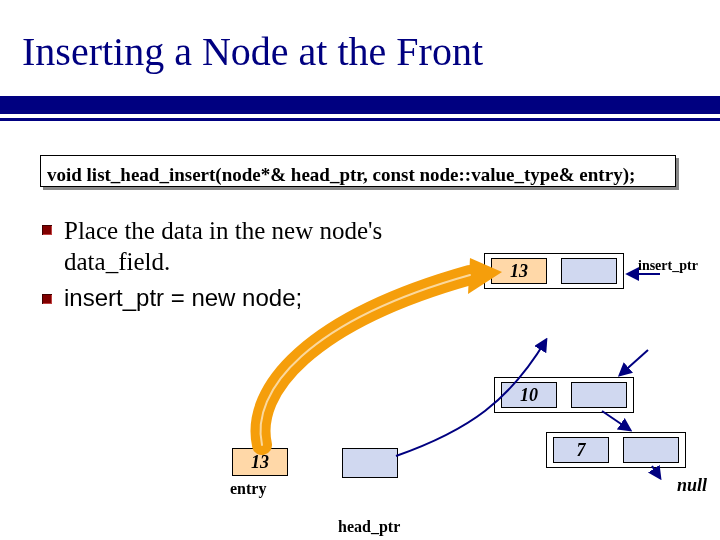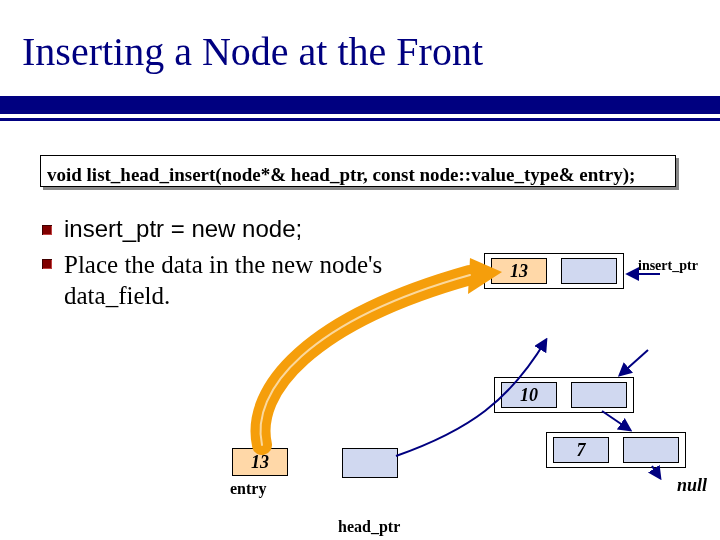--- a/index.html
+++ b/index.html
@@ -178,25 +178,25 @@
     <div class="thin"></div>
   </div>
 
   <div class="code-box">
     <span>void list_head_insert(node*&amp; head_ptr, const node::value_type&amp; entry);</span>
   </div>
 
   <div class="bullets">
     <div class="bullet-row">
       <div class="bullet-icon"></div>
-      <div class="bullet-text-1">insert_ptr = new node;</div>
+      <div class="bullet-text-2">Place the data in the new node's data_field.</div>
     </div>
     <div class="bullet-row">
       <div class="bullet-icon"></div>
-      <div class="bullet-text-2">Place the data in the new node's data_field.</div>
+      <div class="bullet-text-1">insert_ptr = new node;</div>
     </div>
   </div>
 
   <div class="node-group" style="left:484px; top:253px; height:34px;">
     <div class="node-data" style="background:#ffd8a8;">13</div>
     <div class="node-next"></div>
   </div>
   <div class="label-small" style="left:638px; top:258px;">insert_ptr</div>
 
 

